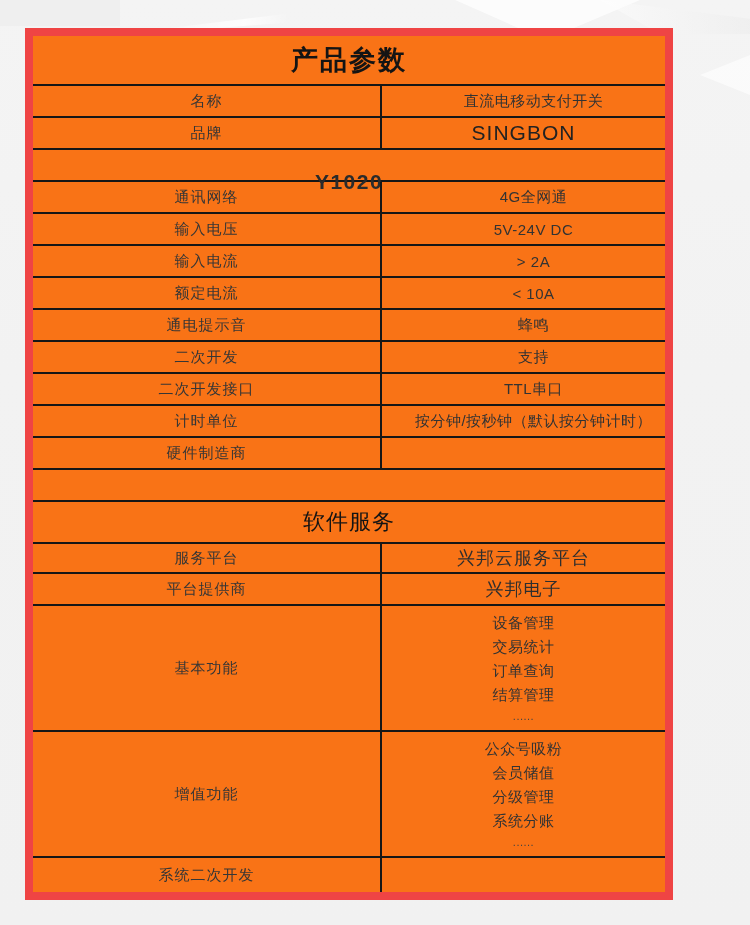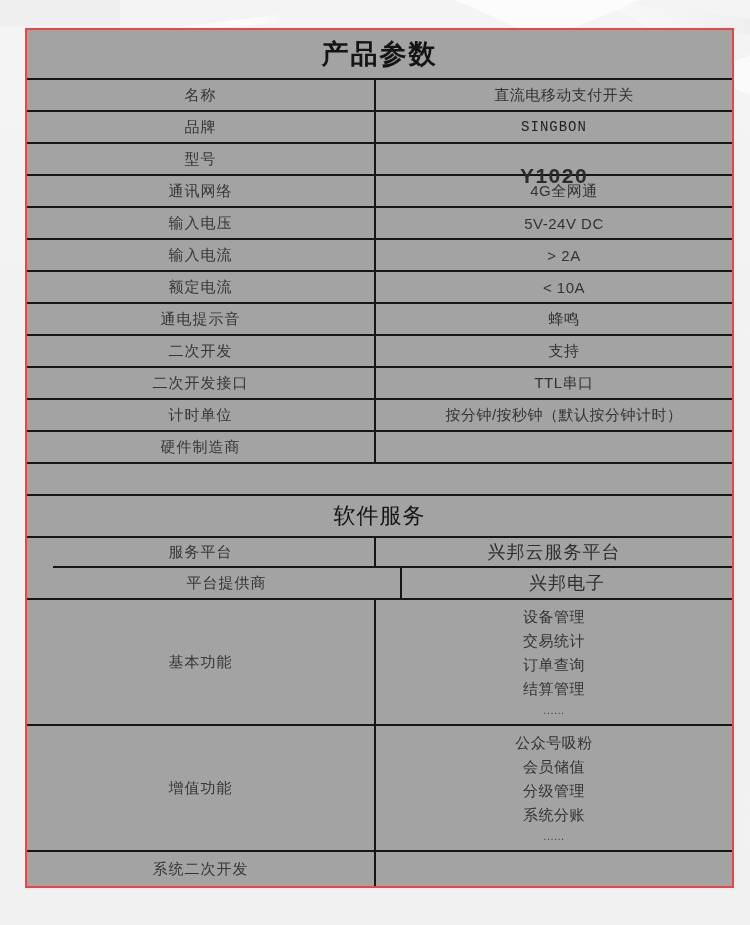--- a/index.html
+++ b/index.html
@@ -17,43 +17,43 @@
     clip-path:polygon(0 100%,100% 0,100% 40%,8% 100%);}
   .deco-c{left:430px;top:0;width:210px;height:40px;background:rgba(255,255,255,.75);
     clip-path:polygon(12% 0,55% 100%,100% 0);}
   .deco-d{left:600px;top:0;width:150px;height:34px;
     background:linear-gradient(80deg,rgba(255,255,255,.5),rgba(230,230,230,.35));
     clip-path:polygon(0 0,100% 55%,100% 100%,40% 100%);}
   .deco-e{left:700px;top:55px;width:50px;height:40px;background:rgba(255,255,255,.6);
     clip-path:polygon(100% 0,0 50%,100% 100%);}
 
   .tbl{
-    position:absolute;left:25px;top:28px;width:709px;
-    background:#a3a3a3;border:2px solid #ef4444;box-sizing:border-box;
+    position:absolute;left:25px;top:28px;width:648px;
+    background:#f97316;border:8px solid #ef4444;box-sizing:border-box;
   }
   .row{display:flex;align-items:stretch;border-top:2px solid #161616;}
   .row:first-child{border-top:none;}
   .cell-l{width:349px;border-right:2px solid #161616;display:flex;align-items:center;justify-content:center;box-sizing:border-box;}
   .cell-r{flex:1;display:flex;align-items:center;justify-content:center;box-sizing:border-box;}
   .cell-full{flex:1;display:flex;align-items:center;justify-content:center;}
 
   .r-hdr1{height:48px;}
   .r-std{height:30px;}
   .r-spacer{height:30px;}
   .r-hdr2{height:40px;}
   .r-sm28{height:28px;}
-  .r-sm30{height:30px;margin-left:26px;}
+  .r-sm30{height:30px;}
   .r-big{height:124px;}
   .r-last{height:34px;}
 
   .t-hdr1{font-size:27px;font-weight:bold;color:#141414;letter-spacing:2px;}
   .t-hdr2{font-size:22px;font-weight:normal;color:#141414;letter-spacing:1px;}
   .t-label{font-size:15px;color:#363636;letter-spacing:1px;}
   .t-val{font-size:15px;color:#333333;letter-spacing:.5px;padding-left:20px;}
-  .v-brand{font-family:Liberation Mono, monospace;font-size:14px;color:#222;letter-spacing:1px;}
+  .v-brand{font-family:Liberation Sans, sans-serif;font-size:21px;color:#222;letter-spacing:1px;}
   .v-model{font-size:21px;font-weight:bold;color:#2b2b2b;letter-spacing:1.5px;margin-top:32px;}
   .v-serif{font-family:"Liberation Serif","DejaVu Serif",serif;font-size:18px;color:#2e2e2e;letter-spacing:1px;}
   .v-lines{flex-direction:column;justify-content:center;}
   .v-lines span{display:block;line-height:24px;font-size:15px;color:#333;letter-spacing:.5px;text-align:center;}
   .v-lines .dots{font-size:11px;line-height:18px;color:#444;}
 </style>
 </head>
 <body>
 
 <div class="deco deco-a"></div>
@@ -70,21 +70,20 @@
 
   <div class="row r-std">
     <div class="cell-l t-label">名称</div>
     <div class="cell-r t-val">直流电移动支付开关</div>
   </div>
   <div class="row r-std">
     <div class="cell-l t-label">品牌</div>
     <div class="cell-r v-brand">SINGBON</div>
   </div>
   <div class="row r-std">
-    <div class="cell-l t-label">型号</div>
     <div class="cell-r v-model">Y1020</div>
   </div>
   <div class="row r-std">
     <div class="cell-l t-label">通讯网络</div>
     <div class="cell-r t-val">4G全网通</div>
   </div>
   <div class="row r-std">
     <div class="cell-l t-label">输入电压</div>
     <div class="cell-r t-val">5V-24V DC</div>
   </div>

